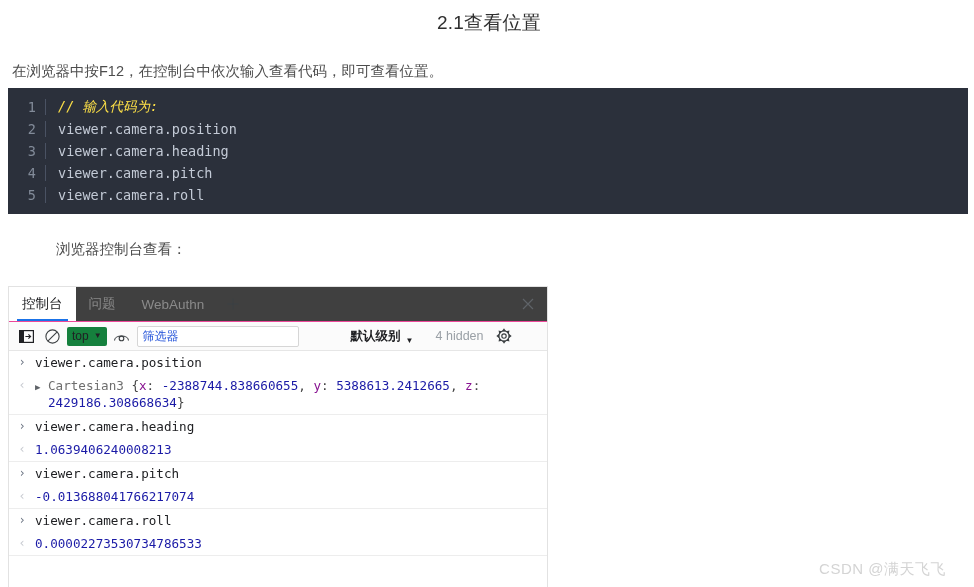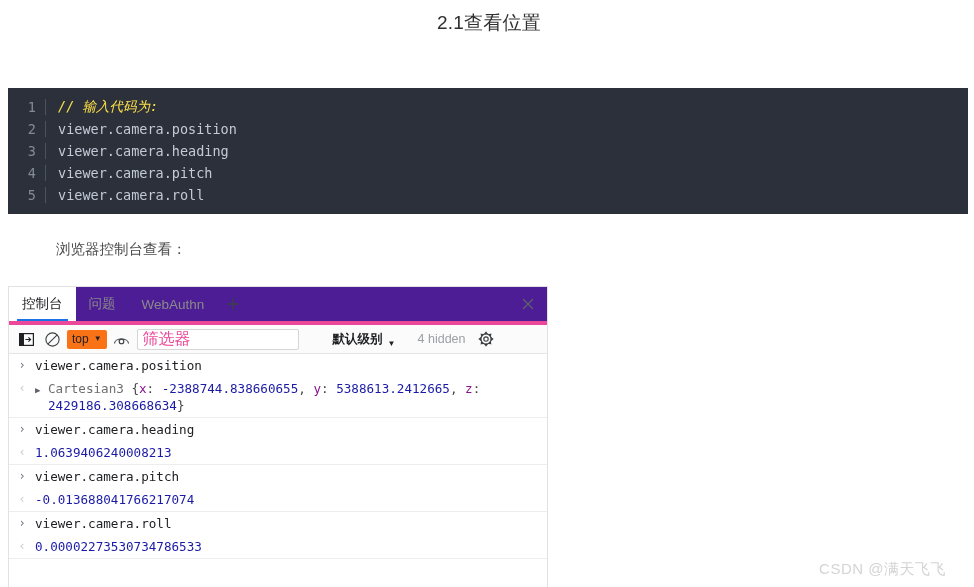--- a/index.html
+++ b/index.html
@@ -96,22 +96,22 @@
     background: #ffffff;
     border: 1px solid #e2e2e2;
     border-bottom: none;
     box-sizing: border-box;
     overflow: hidden;
   }
   .dt-tabs {
     display: flex;
     align-items: stretch;
     height: 34px;
-    border-bottom: 4px solid #ec4899;
-    background: #4c1d95;
+    border-bottom: 1px solid #ec4899;
+    background: #404040;
     position: relative;
   }
   .dt-tab {
     display: flex;
     align-items: center;
     padding: 0 13px;
     font-size: 13.5px;
     color: #8a8a8a;
     position: relative;
     cursor: default;
@@ -163,21 +163,21 @@
     justify-content: center;
     width: 22px;
     height: 20px;
     color: #3c4043;
     flex: 0 0 auto;
   }
   .ctx-select {
     display: flex;
     align-items: center;
     gap: 5px;
-    background: #f97316;
+    background: #15803d;
     border-radius: 2px;
     height: 19px;
     padding: 0 5px;
     font-size: 12px;
     color: #202124;
     flex: 0 0 auto;
   }
   .caret {
     font-size: 8px;
     line-height: 1;
@@ -189,30 +189,30 @@
     background: #ffffff;
     border: 1px solid #d6d6d6;
     border-radius: 2px;
     display: flex;
     align-items: center;
     padding: 0 5px;
     min-width: 60px;
     max-width: 150px;
   }
   .filter-box span {
-    font-size: 16px;
-    color: #ec4899;
+    font-size: 12px;
+    color: #1d4ed8;
   }
   .level-select {
     display: flex;
     align-items: flex-end;
     gap: 5px;
     font-size: 12.5px;
     color: #202124;
-    margin-left: 2px;
+    margin-left: 20px;
     flex: 0 0 auto;
     font-weight: bold;
     padding-left: 28px;
   }
   .hidden-count {
     font-size: 12.5px;
     color: #9aa0a6;
     margin-left: 18px;
     flex: 0 0 auto;
   }
@@ -287,20 +287,21 @@
     font-size: 15px;
     color: #d4d4d4;
     letter-spacing: 0.5px;
   }
 </style>
 </head>
 <body>
 
 <div class="article">
   <h2 class="heading">2.1查看位置</h2>
+  <p class="intro">在浏览器中按F12，在控制台中依次输入查看代码，即可查看位置。</p>
 </div>
 
 <div class="code-block">
   <div class="code-line">
     <span class="ln">1</span>
     <span class="code-text comment">// 输入代码为:</span>
   </div>
   <div class="code-line">
     <span class="ln">2</span>
     <span class="code-text">viewer.camera.position</span>

